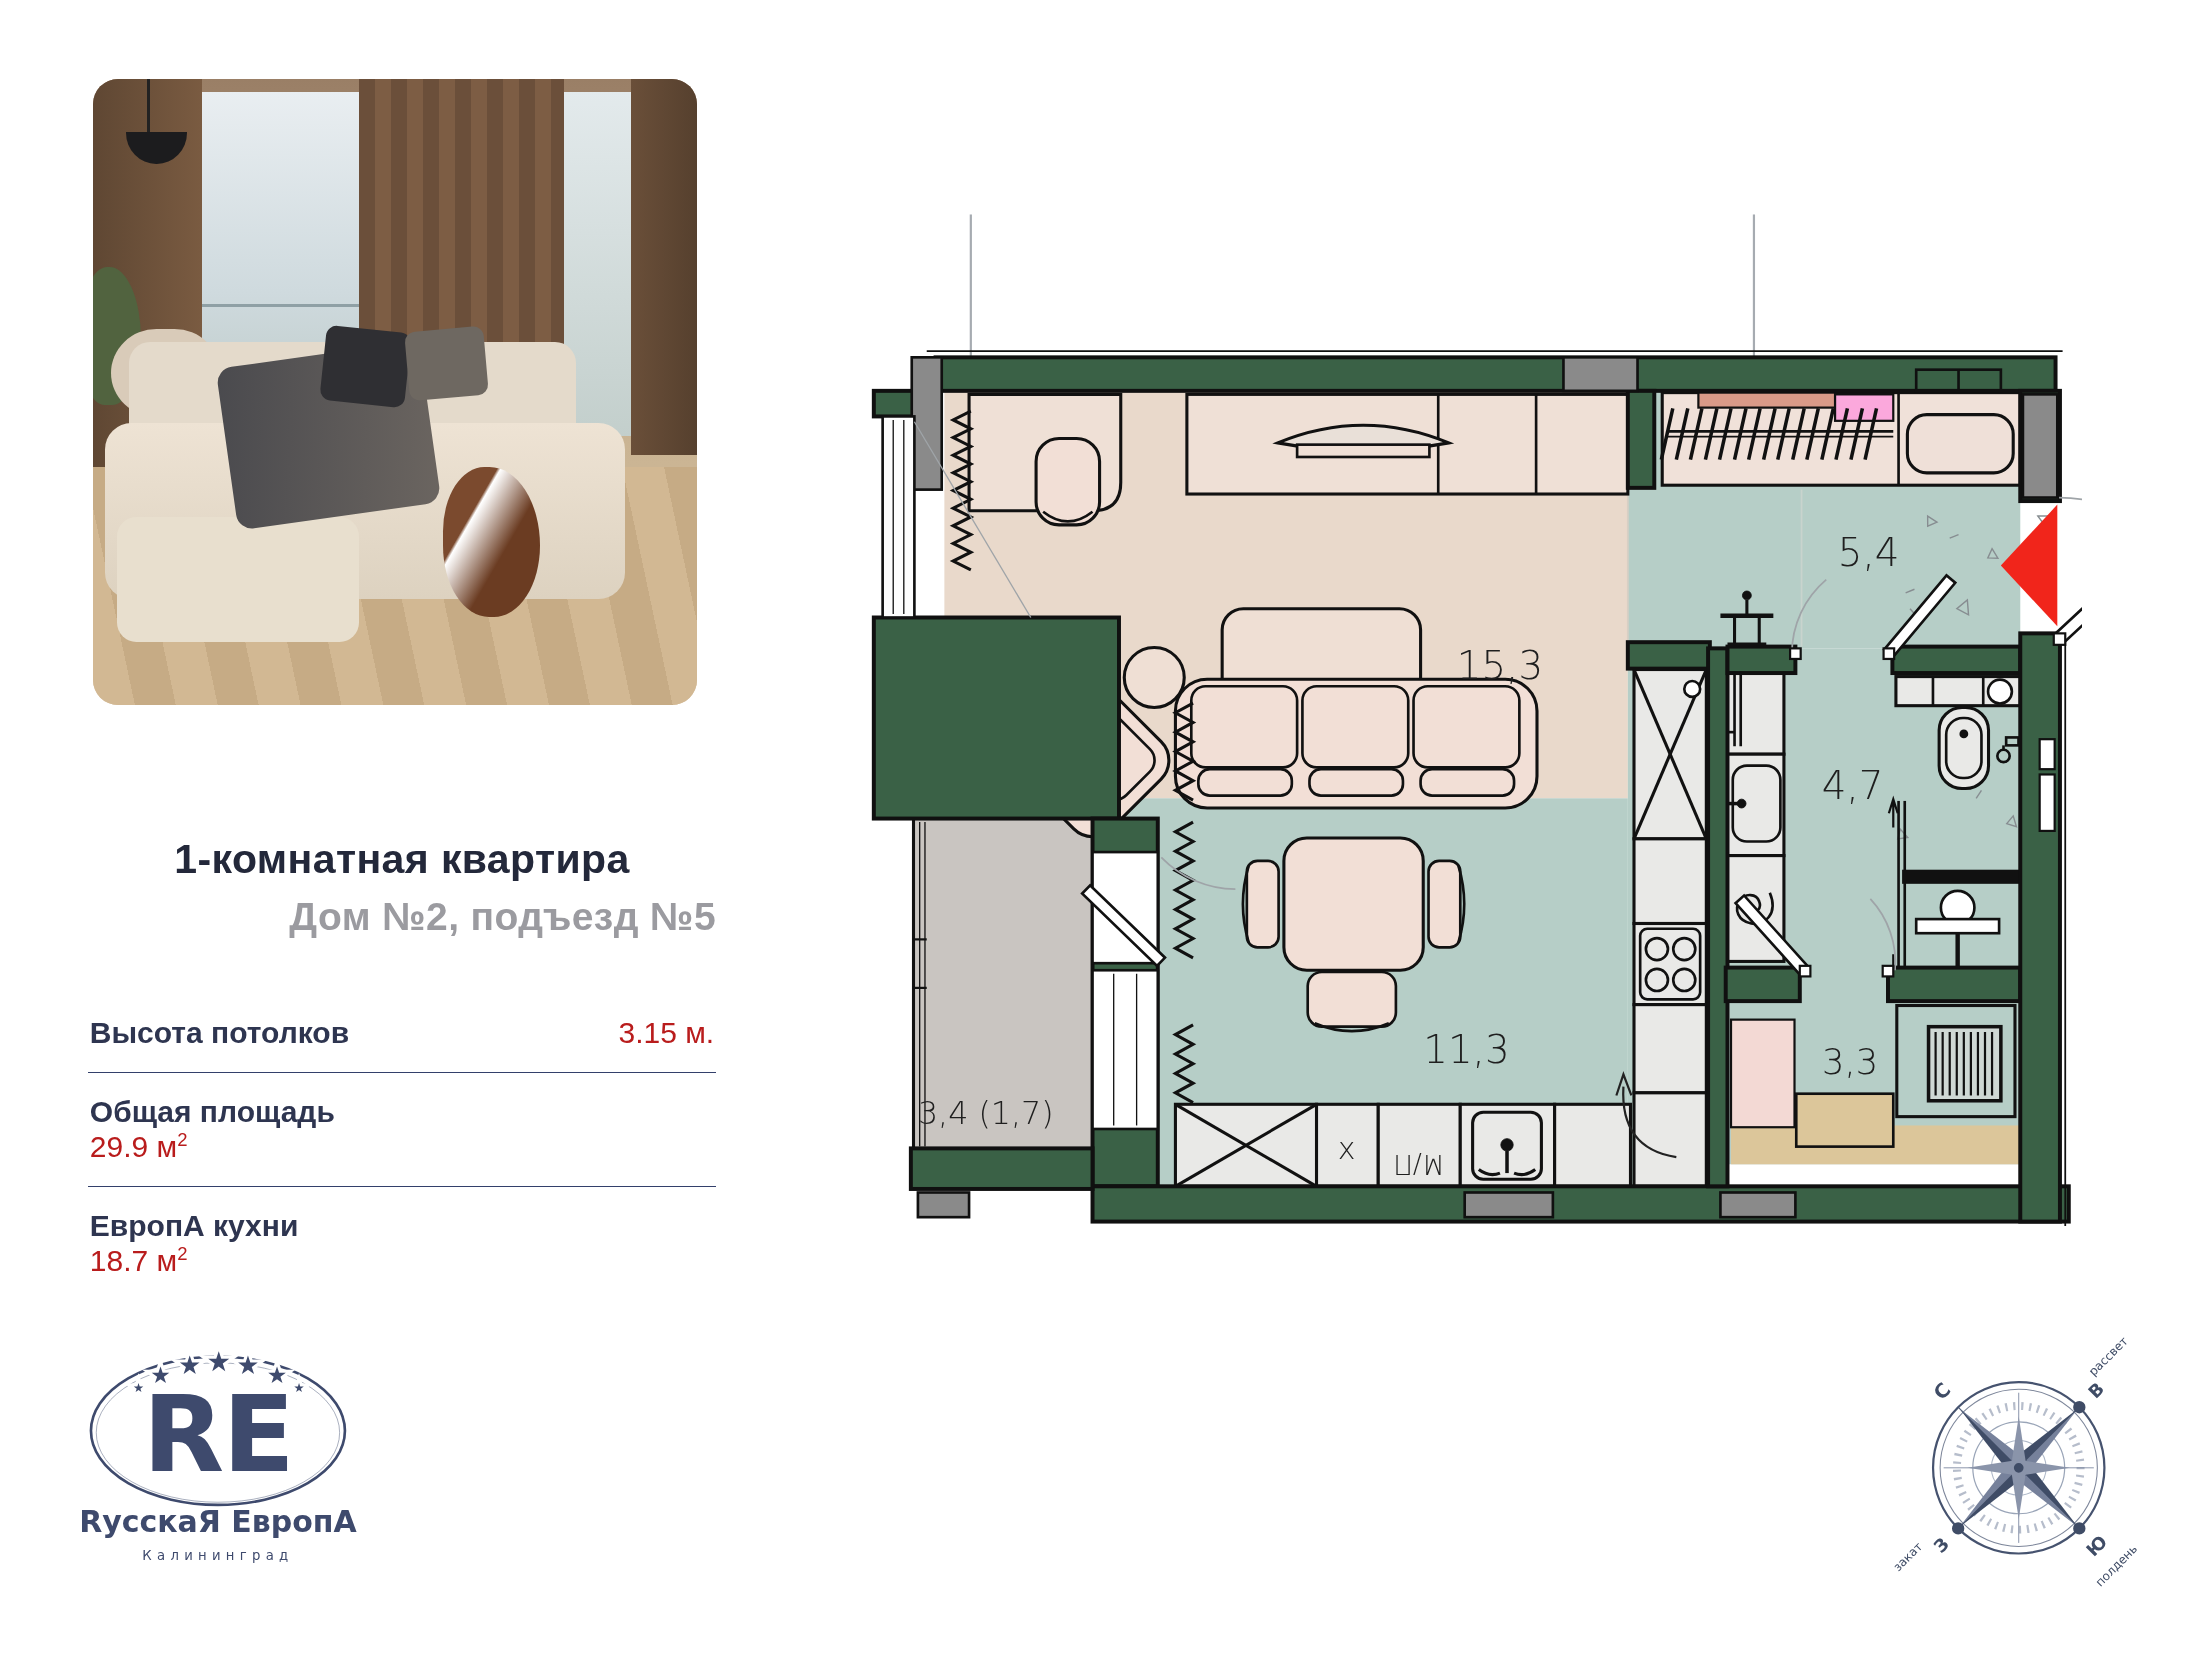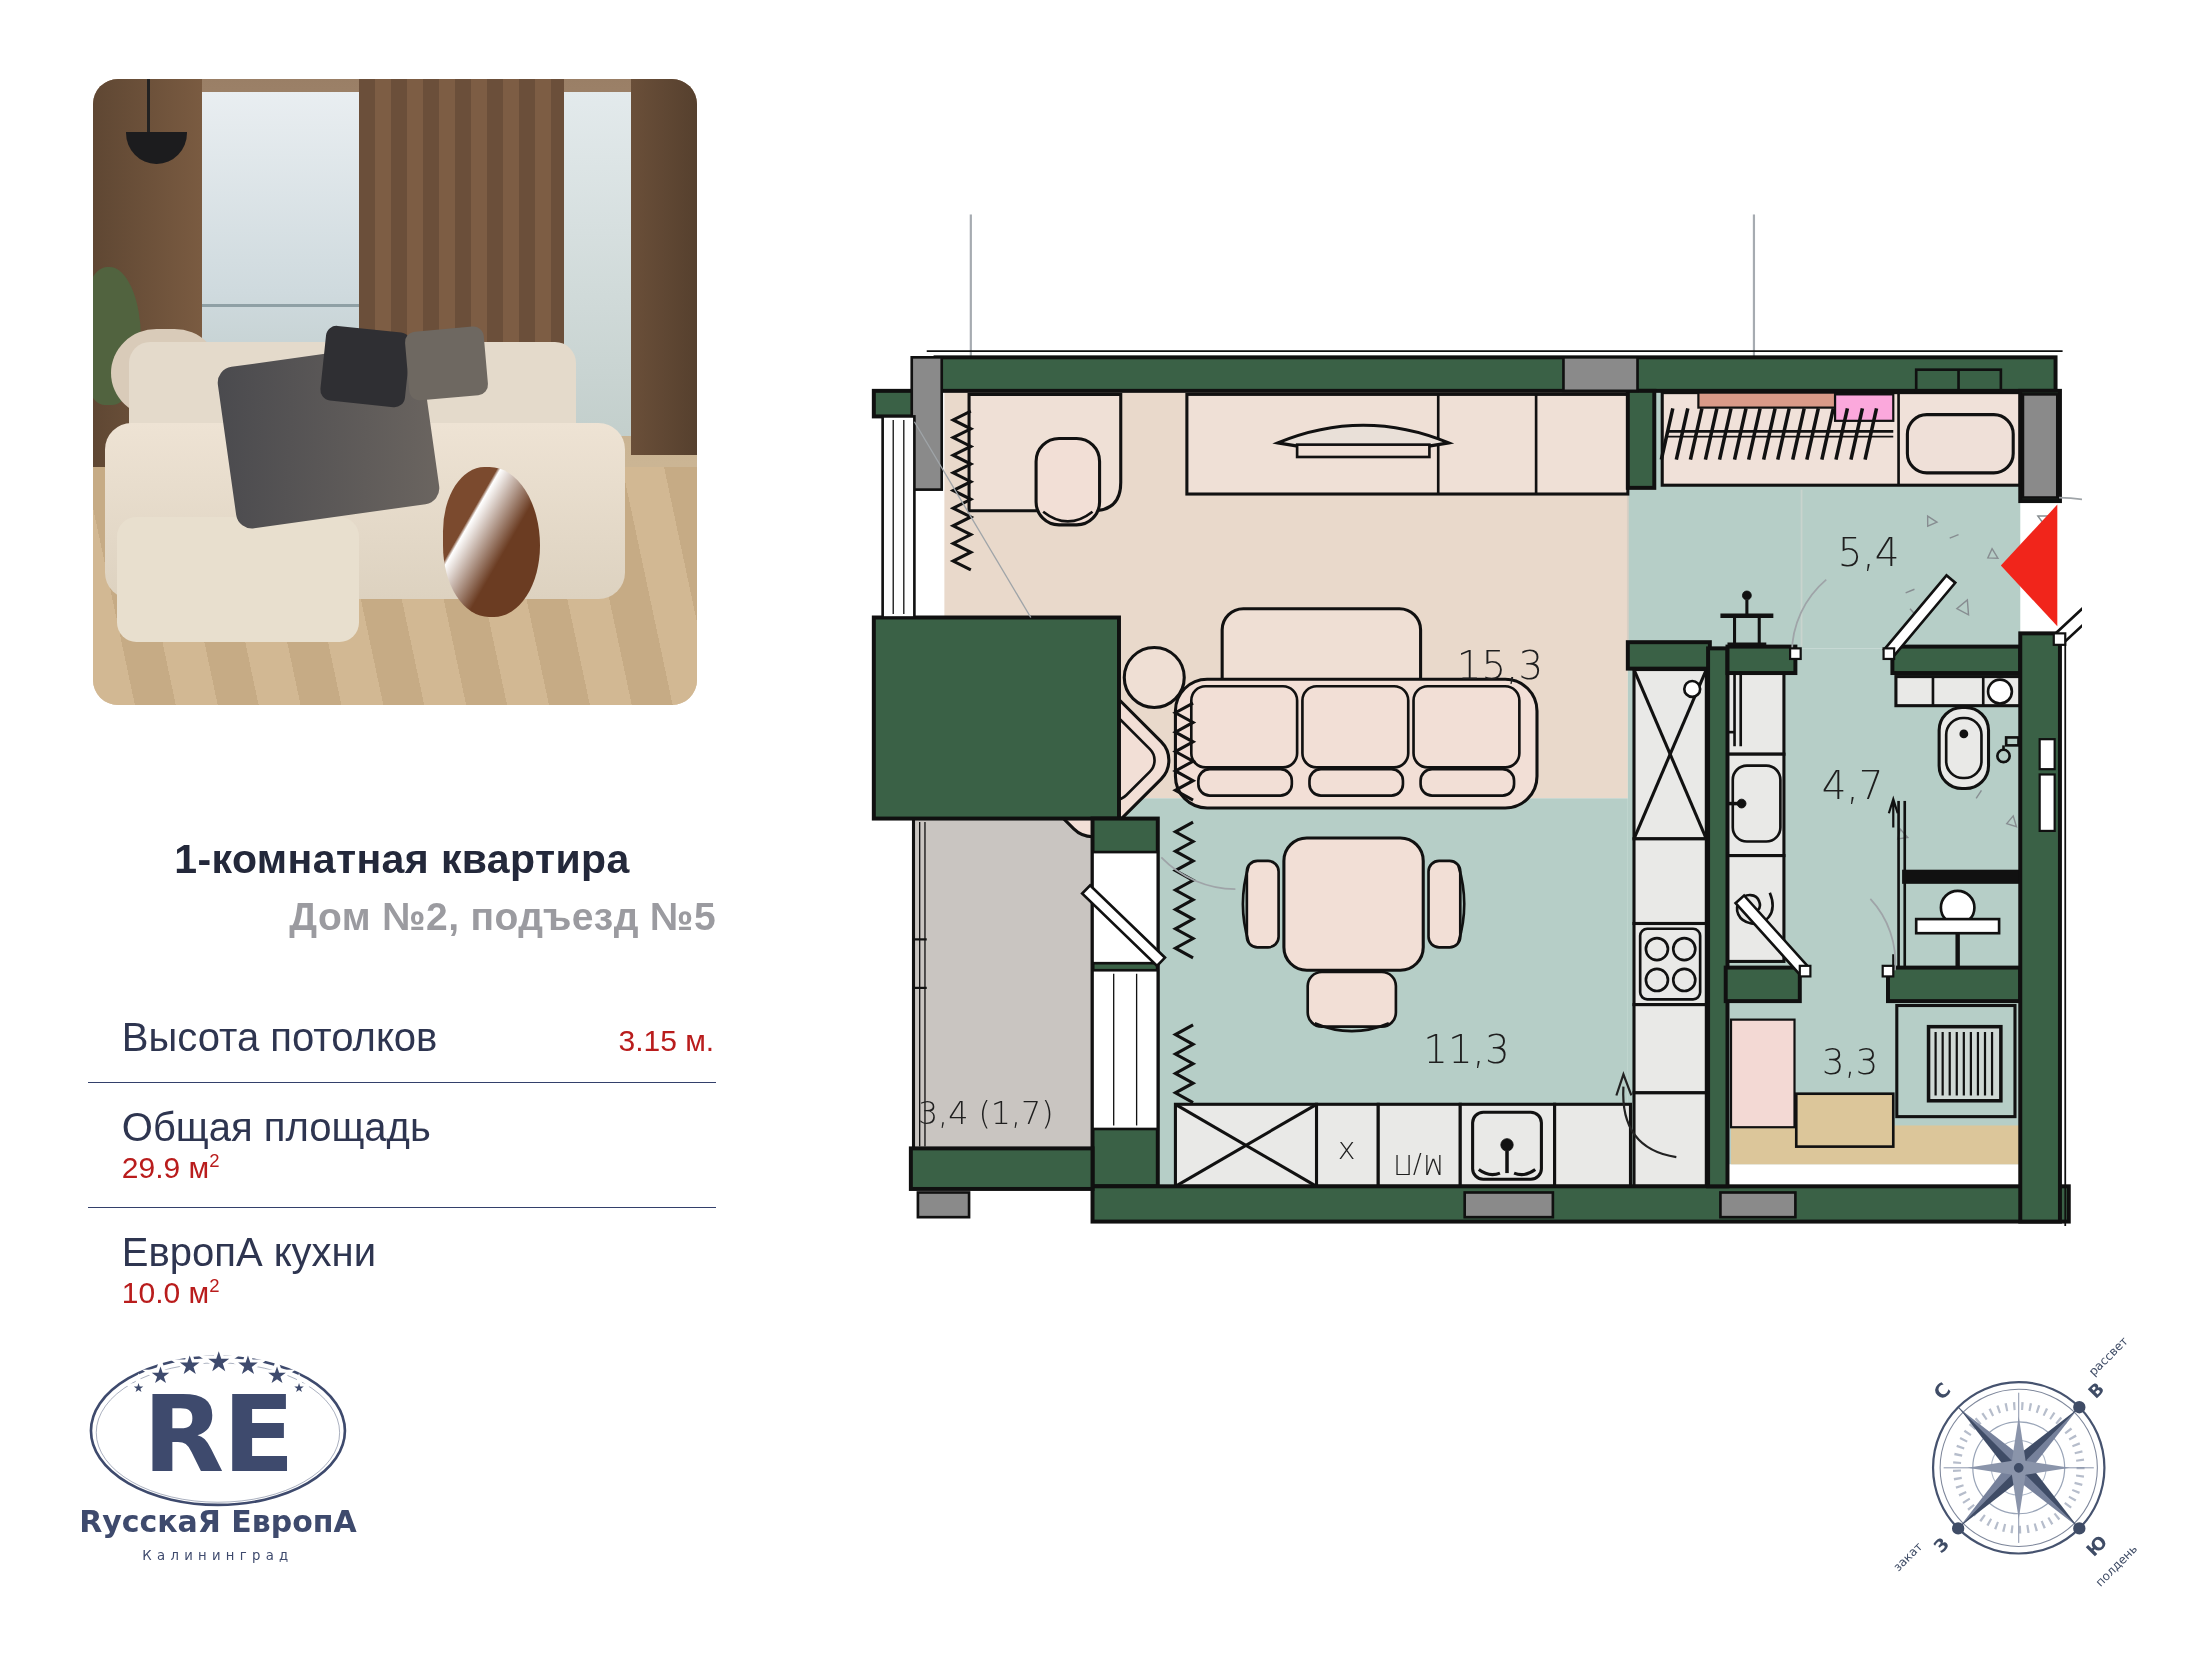--- a/index.html
+++ b/index.html
@@ -11,21 +11,21 @@
          background:linear-gradient(180deg,#9a7f66 0%,#b49a81 45%,#c9b392 55%,#d6c0a0 100%);}
   .ph{position:absolute;}
   
   .title{left:88px;top:836px;width:628px;text-align:center;font-size:41px;font-weight:800;
          color:#23283a;letter-spacing:0.4px;}
   .subtitle{left:88px;top:895px;width:628px;text-align:right;font-size:39px;font-weight:700;
          color:#9b9ba0;letter-spacing:0.4px;}
   .spec-table{left:88px;top:993px;width:628px;}
   .spec-row{display:flex;justify-content:space-between;align-items:baseline;padding:22px 1.8px;}
   .spec-row + .spec-row{border-top:1.8px solid #33406b;flex-direction:column;}
-  .spec-label{font-size:40px;color:#2e3550;font-weight:400;margin-left:32px;}
+  .spec-label{font-size:30px;color:#2e3550;font-weight:700;}
   .spec-value{font-size:30px;color:#b91c1c;font-weight:500;}
   .spec-value sup{font-size:18.5px;}
   svg text{font-family:"DejaVu Sans","Liberation Sans",sans-serif;}
   .roomlbl{font-weight:300;fill:#1f1f1f;}
 </style>
 </head>
 <body>
 
 <div class="abs photo">
   <div class="ph" style="left:0;top:0;width:18%;height:62%;background:linear-gradient(90deg,#5f4733,#7a5b41);"></div>
@@ -55,21 +55,21 @@
   <div class="spec-row">
     <span class="spec-label">Высота потолков</span>
     <span class="spec-value"><span>3.15 м.</span><sup></sup></span>
   </div>
   <div class="spec-row">
     <span class="spec-label">Общая площадь</span>
     <span class="spec-value"><span>29.9 м</span><sup>2</sup></span>
   </div>
   <div class="spec-row">
     <span class="spec-label">ЕвропА кухни</span>
-    <span class="spec-value"><span>10.0 м</span><sup>2</sup></span>
+    <span class="spec-value"><span>18.7 м</span><sup>2</sup></span>
   </div>
 </div>
 
 <svg class="abs" style="left:865px;top:203px;" width="1217" height="1023" viewBox="980 230 1380 1160">
 
   <g stroke="#a6abb1" stroke-width="2.5">
     <line x1="1100" y1="243" x2="1100" y2="470"></line>
       <line x1="1988" y1="243" x2="1988" y2="505"></line>
   </g>
 

